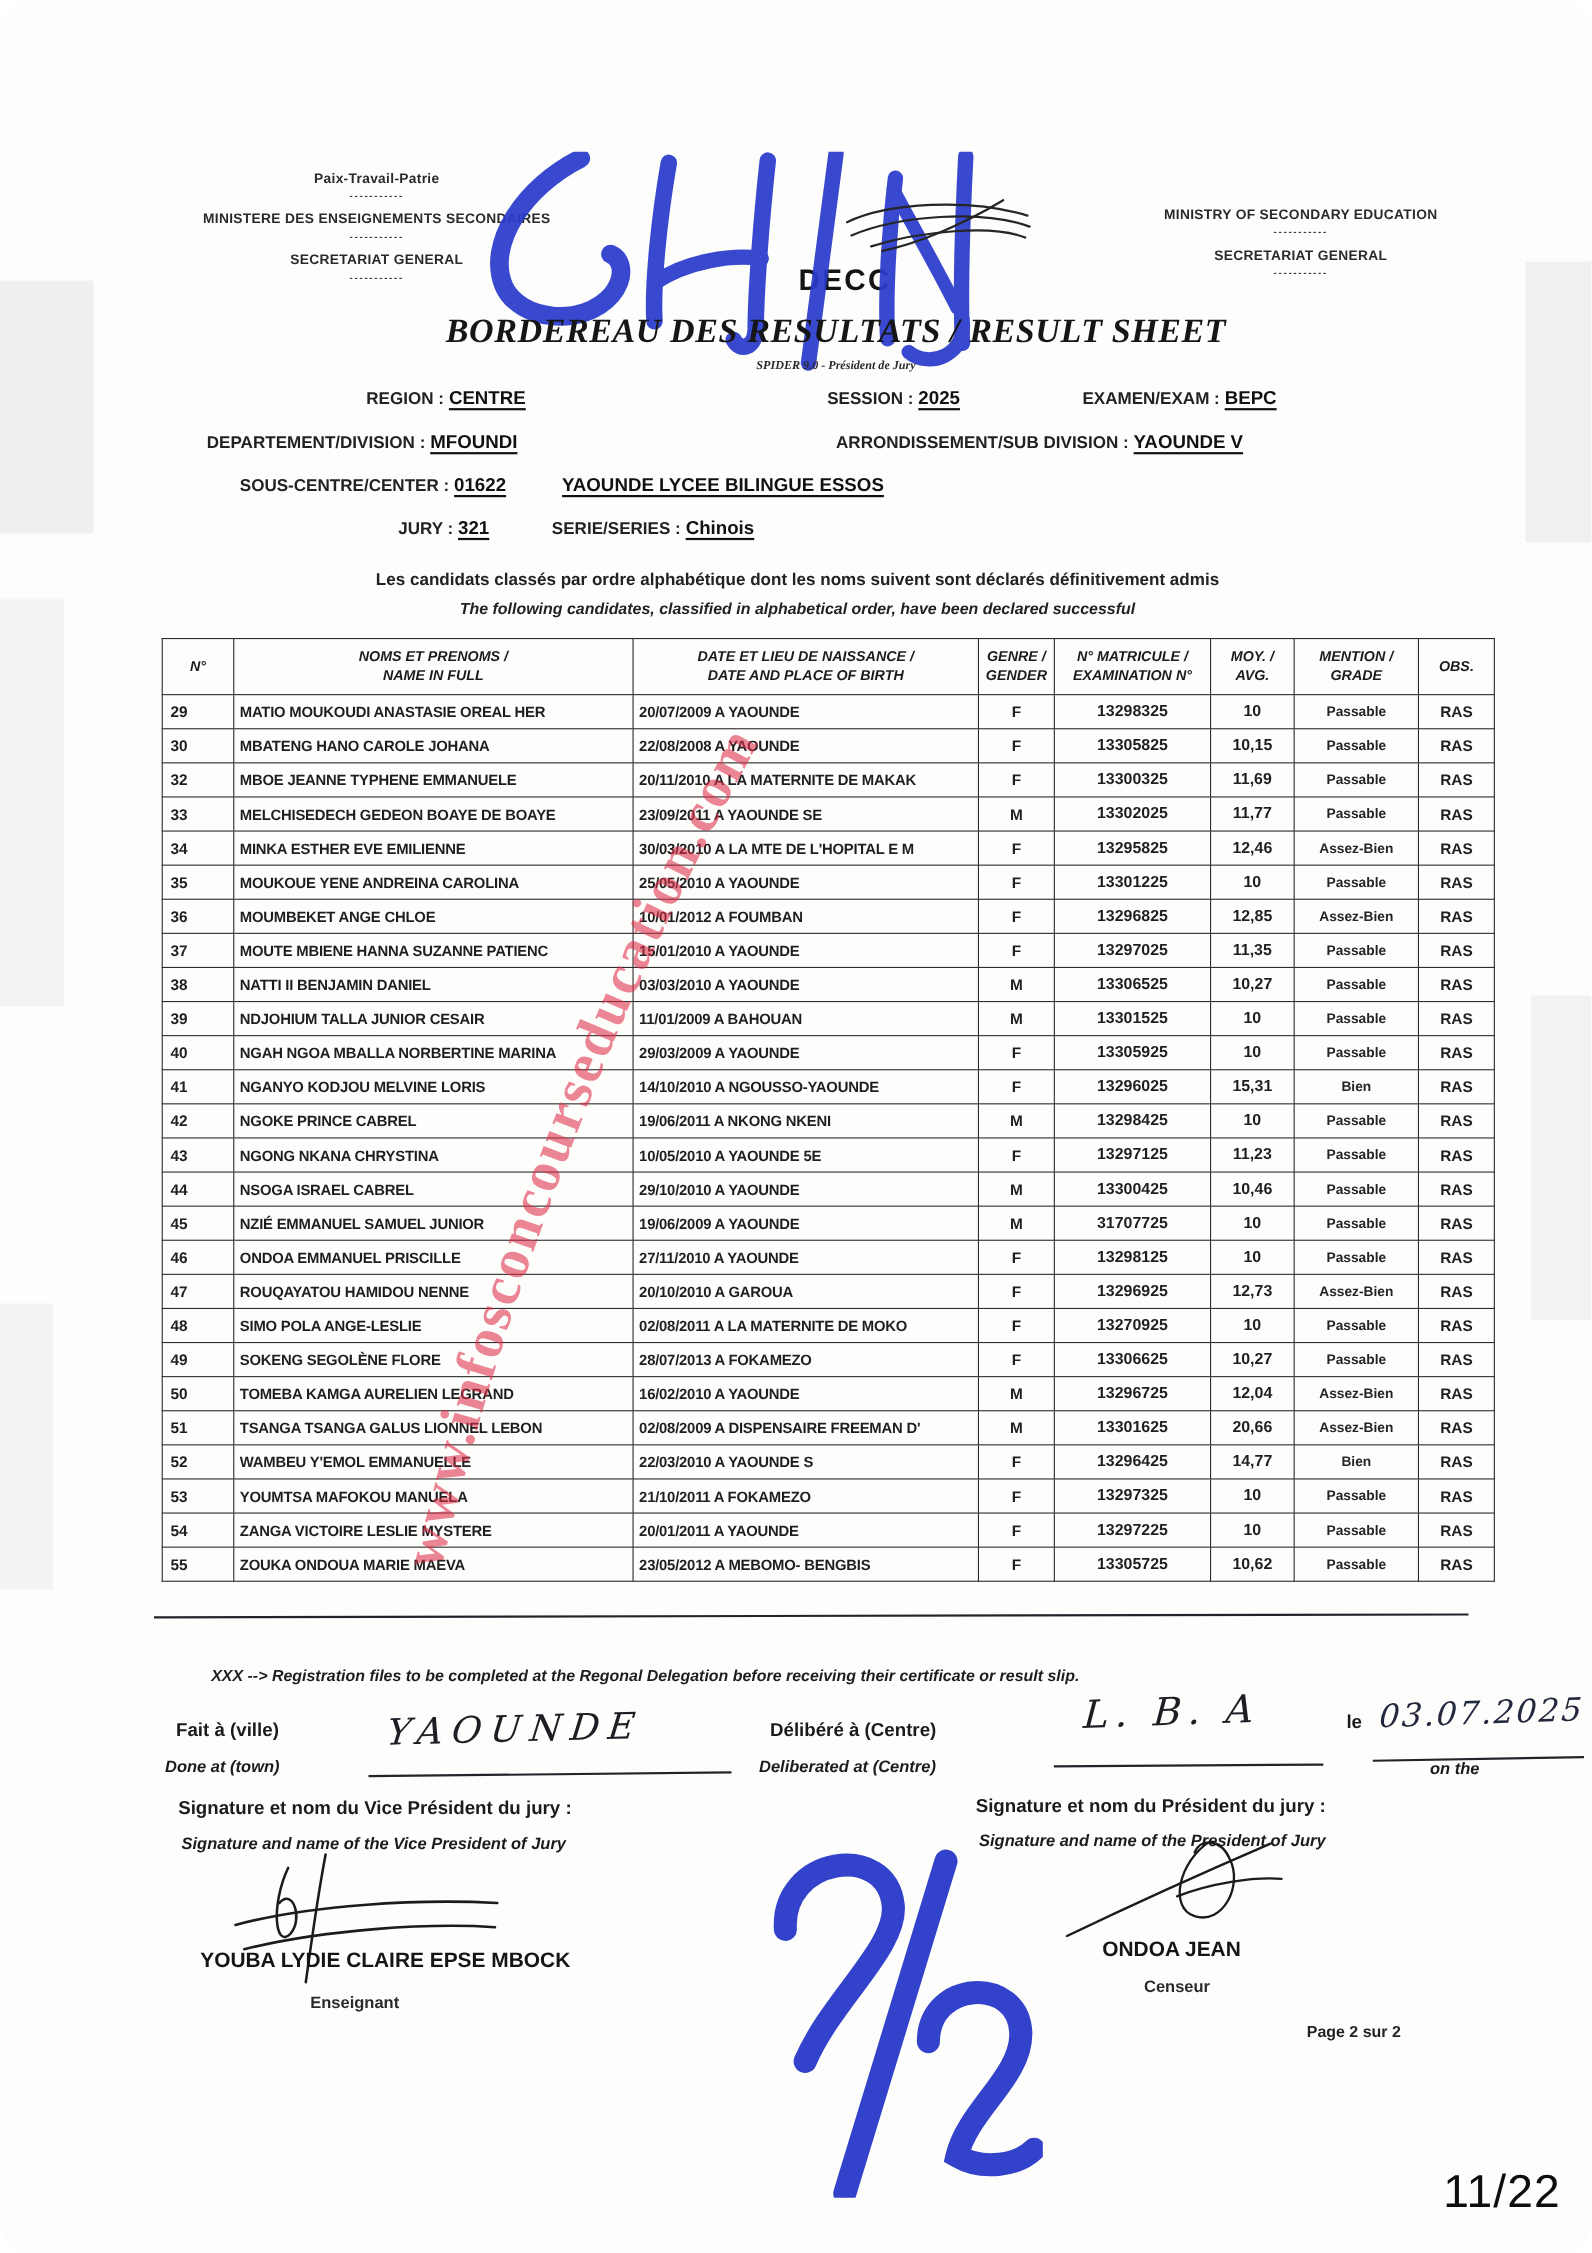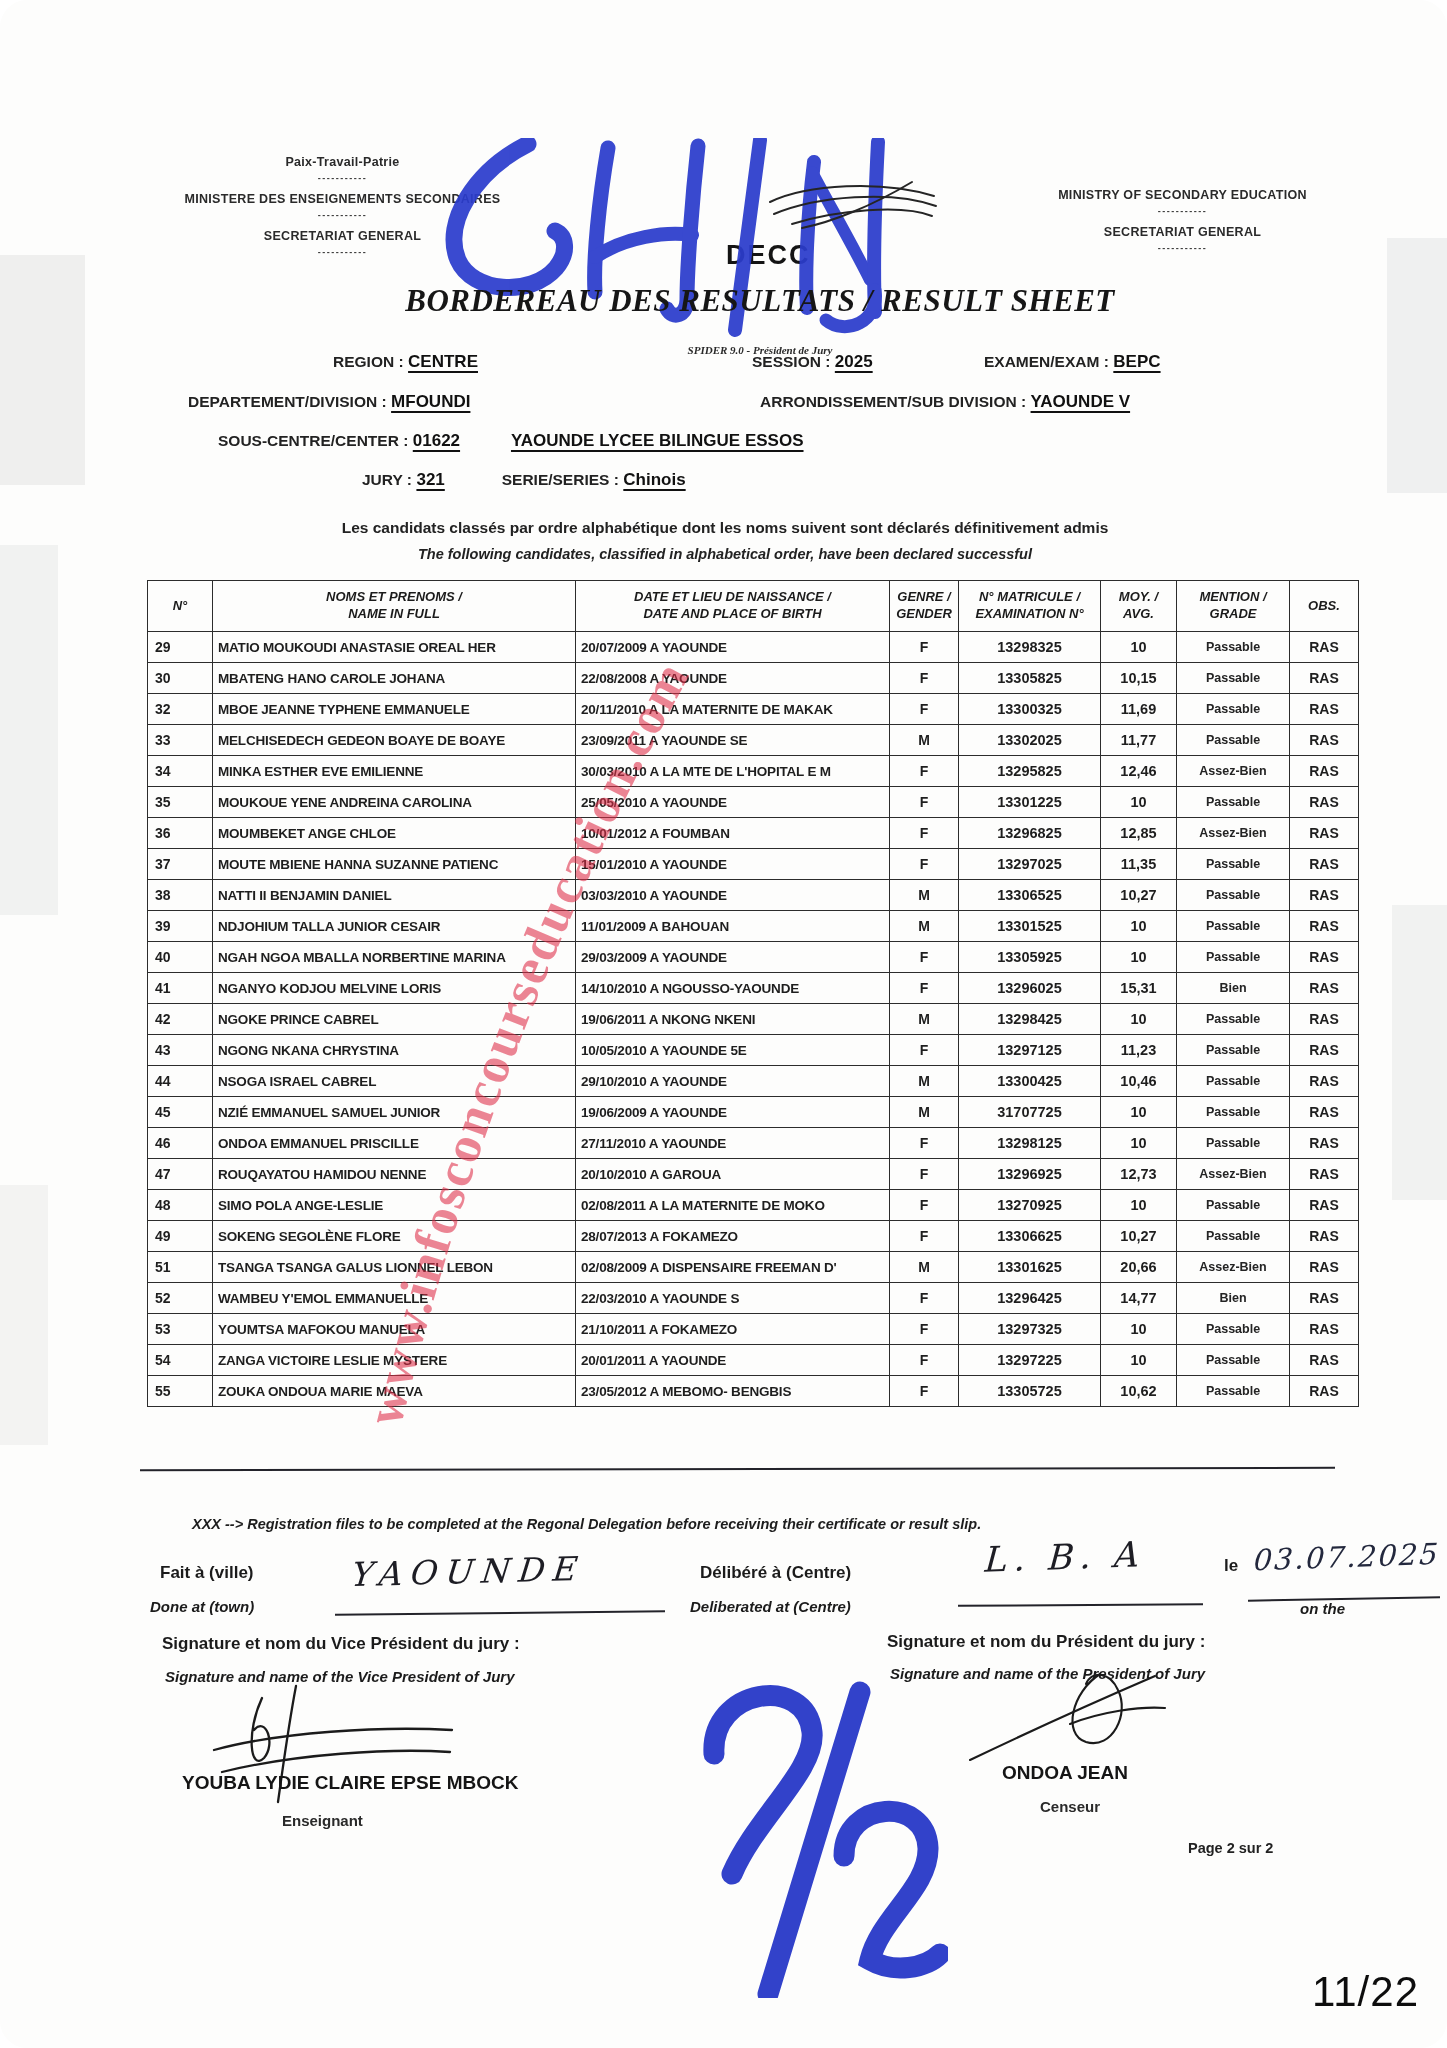--- a/index.html
+++ b/index.html
@@ -103,21 +103,21 @@
   <svg class="abs" style="left:762px;top:172px;" width="182" height="64" viewBox="0 0 182 64">
     <g fill="none" stroke="#252525" stroke-width="2" stroke-linecap="round">
       <path d="M 8,30 C 45,12 120,8 172,24"></path>
       <path d="M 12,42 C 55,24 130,18 174,34"></path>
       <path d="M 30,52 C 75,38 140,32 170,44"></path>
       <path d="M 150,10 C 110,34 70,50 40,56"></path>
     </g>
   </svg>
 
   <div class="abs doc-title" style="left:135px;top:283px;width:1250px;">BORDEREAU DES RESULTATS / RESULT SHEET</div>
-  <div class="abs doc-subtitle" style="left:135px;top:344px;width:1250px;">SPIDER 9.0 -  Président de Jury</div>
+  <div class="abs doc-subtitle" style="left:135px;top:326px;width:1250px;">SPIDER 9.0 -  Président de Jury</div>
 
   <div class="abs meta" style="left:333px;top:352px;">
     <span class="meta-label">REGION :</span>
     <span class="meta-value">CENTRE</span>
   </div>
   <div class="abs meta" style="left:752px;top:352px;">
     <span class="meta-label">SESSION :</span>
     <span class="meta-value">2025</span>
   </div>
   <div class="abs meta" style="left:984px;top:352px;">
@@ -370,20 +370,30 @@
           <td class="c-num">49</td>
           <td class="c-name">SOKENG SEGOLÈNE FLORE</td>
           <td class="c-birth">28/07/2013 A FOKAMEZO</td>
           <td class="c-gender">F</td>
           <td class="c-matricule">13306625</td>
           <td class="c-avg">10,27</td>
           <td class="c-grade">Passable</td>
           <td class="c-obs">RAS</td>
         </tr>
         <tr>
+          <td class="c-num">50</td>
+          <td class="c-name">TOMEBA KAMGA AURELIEN LEGRAND</td>
+          <td class="c-birth">16/02/2010 A YAOUNDE</td>
+          <td class="c-gender">M</td>
+          <td class="c-matricule">13296725</td>
+          <td class="c-avg">12,04</td>
+          <td class="c-grade">Assez-Bien</td>
+          <td class="c-obs">RAS</td>
+        </tr>
+        <tr>
           <td class="c-num">51</td>
           <td class="c-name">TSANGA TSANGA GALUS LIONNEL LEBON</td>
           <td class="c-birth">02/08/2009 A DISPENSAIRE FREEMAN D'</td>
           <td class="c-gender">M</td>
           <td class="c-matricule">13301625</td>
           <td class="c-avg">20,66</td>
           <td class="c-grade">Assez-Bien</td>
           <td class="c-obs">RAS</td>
         </tr>
         <tr>

